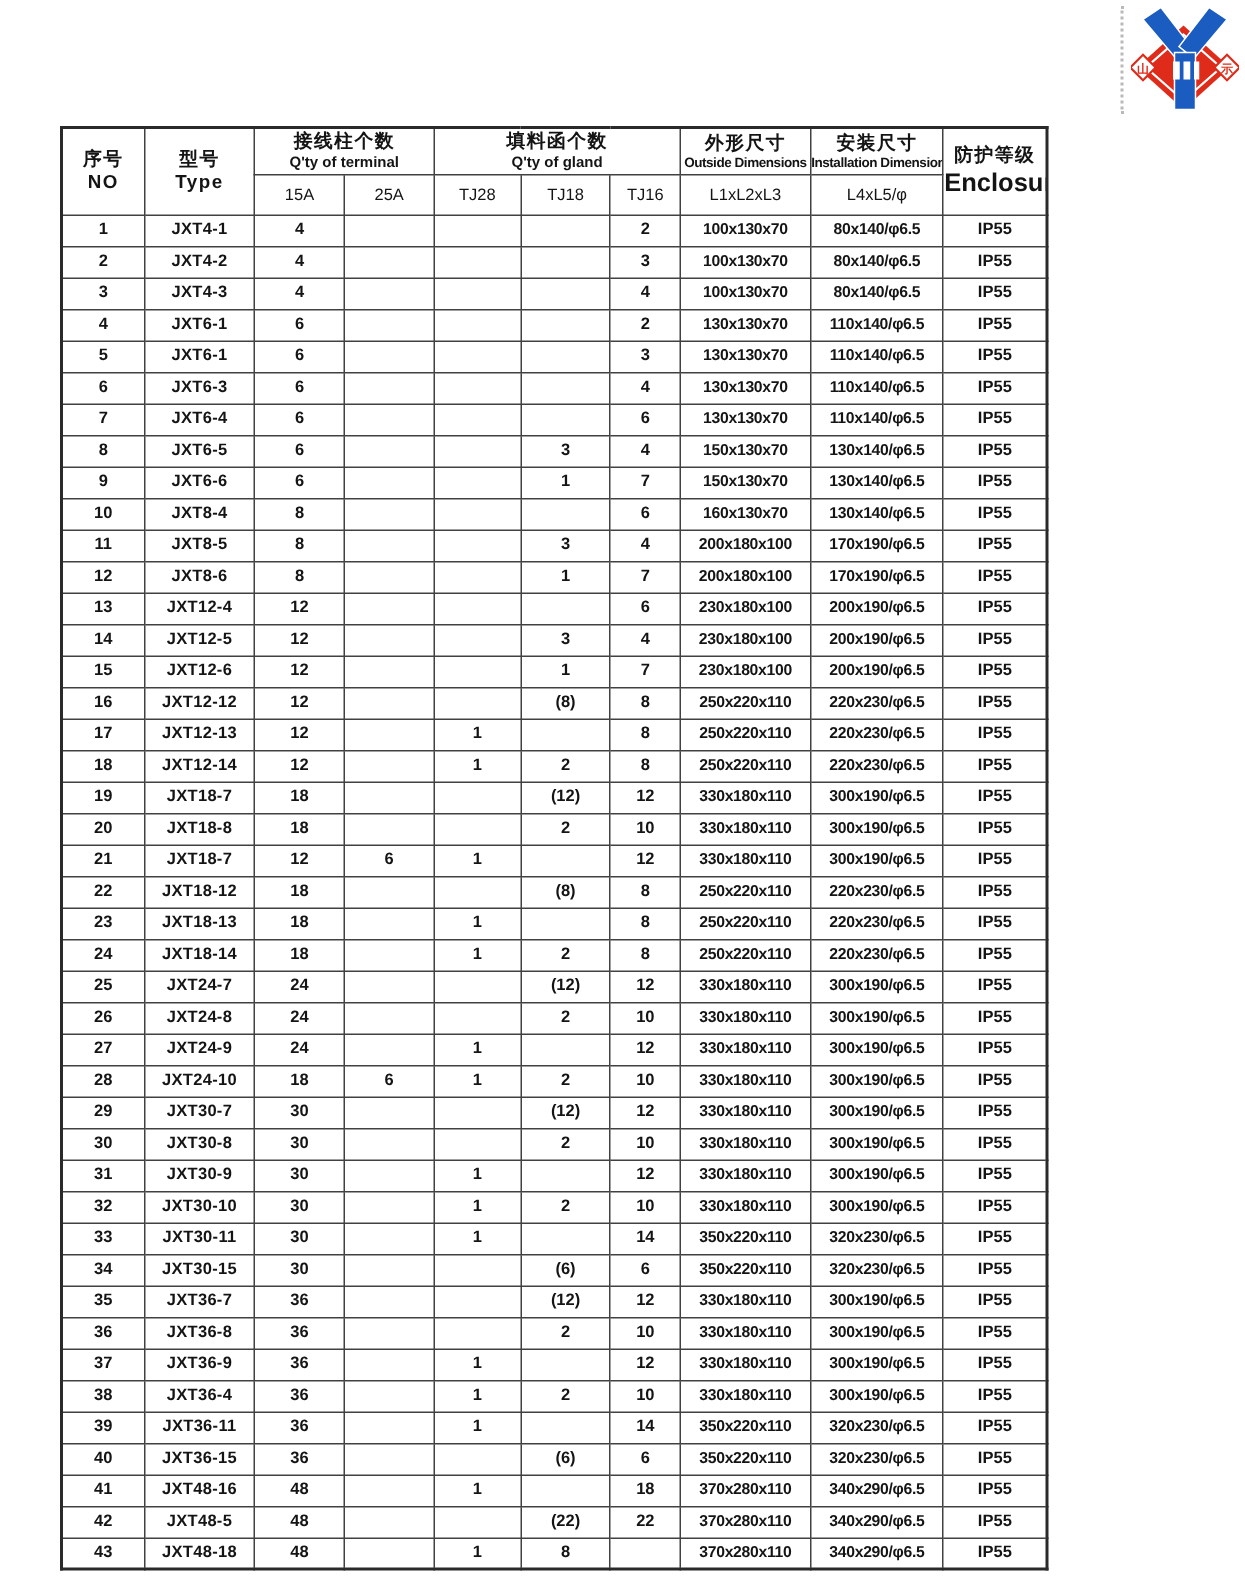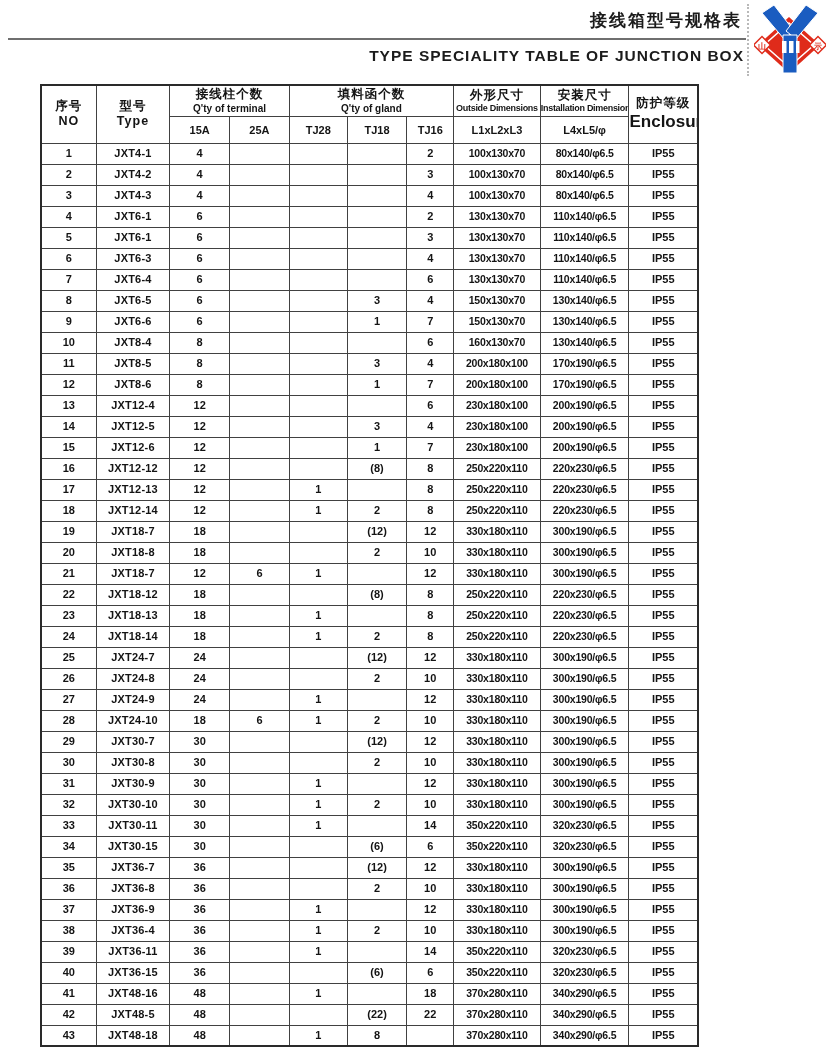--- a/index.html
+++ b/index.html
@@ -32,46 +32,41 @@
   }
   table.spec th, table.spec td {
     border:1px solid #414141; text-align:center; vertical-align:middle;
     color:#141414; overflow:hidden; white-space:nowrap;
   }
   thead th { background:#fff; }
   .h-zh { font-size:12.5px; font-weight:bold; letter-spacing:1px; line-height:1.25; }
   .h-en { font-size:10px; font-weight:bold; line-height:1.2; }
   .h-en.small { font-size:9px; letter-spacing:-0.3px; }
   tr.h-row1 th { height:31px; }
-  tr.h-row2 th { height:27px; font-size:11px; font-weight:bold; }
+  tr.h-row2 th { height:27px; font-size:11px; font-weight:normal; }
   th.span2 { line-height:1.5; }
   tbody td { height:21px; font-size:11px; font-weight:bold; line-height:1; }
   tbody td.c-type { letter-spacing:0.2px;text-align:center; }
   tbody td.c-dim  { font-size:10.5px; letter-spacing:-0.2px; }
   col.c-no   { width:8.4%; }
   col.c-ty   { width:11.2%; }
   col.c-15   { width:9.1%; }
   col.c-25   { width:9.1%; }
   col.c-28   { width:8.8%; }
   col.c-18   { width:9.1%; }
   col.c-16   { width:7.1%; }
   col.c-od   { width:13.2%; }
   col.c-id   { width:13.5%; }
   col.c-en   { width:10.5%; }
 </style>
 </head>
 <body>
 
 <div class="page">
 
-  <div class="hdr-titles">
-    <div class="title-zh">接线箱型号规格表</div>
-    <div class="title-rule"></div>
-    <div class="title-en">TYPE SPECIALITY TABLE OF JUNCTION BOX</div>
-  </div>
 
   <div class="logo-sep"></div>
 
   <div class="logo-box">
     <svg width="72" height="76" viewBox="0 0 72 76">
 
       <polygon points="35,14 66,42 35,70 4,42" fill="#df2b1a"></polygon>
       <polygon points="35,20 60,42 35,64 10,42" fill="none" stroke="#ffffff" stroke-width="1.5"></polygon>
 
       <rect x="2" y="36" width="12" height="12" transform="rotate(45 8 42)" fill="#ffffff" stroke="#df2b1a" stroke-width="1.5"></rect>

